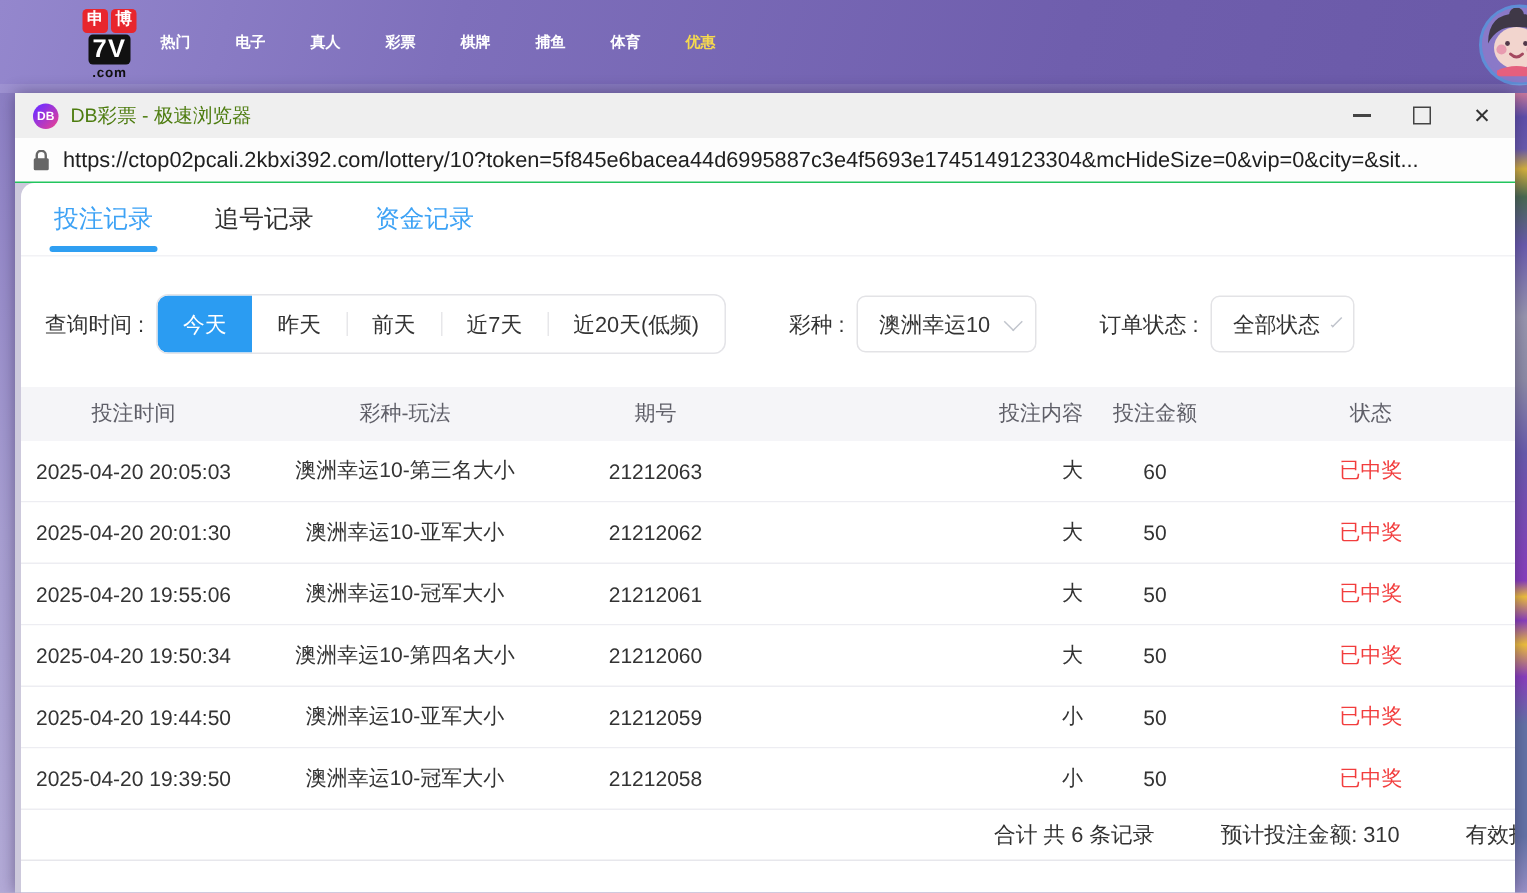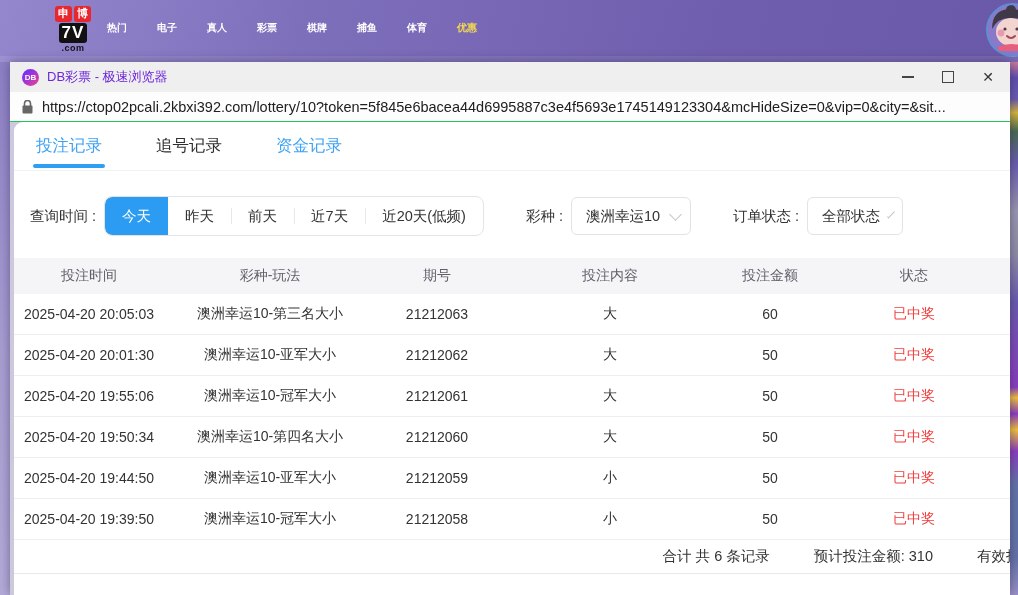--- a/index.html
+++ b/index.html
@@ -27,36 +27,36 @@
     background:linear-gradient(180deg,#8d80c5 0%,#a89fd2 55%,#b4abd8 100%);}
   .page-edge-right{position:absolute;left:1010px;top:62px;width:8px;height:533px;
     background:linear-gradient(180deg,#c9799c 0%,#5f51ad 3%,#6a5cae 7%,#d8b43c 9.5%,#4a6b52 13%,#6a5cae 19%,#9a98b0 28%,#8f8da8 36%,#6a5cae 45%,#8b3fc0 61%,#f2c23d 63%,#8b3fc0 66%,#f2c23d 69%,#8b3fc0 73%,#6574a8 79%,#6574a8 93%,#9a92c8 100%);}
 
   
   .browser-window{position:absolute;left:10px;top:62px;width:1000px;height:533px;background:#fff;
     box-shadow:0 0 10px rgba(30,20,60,.45);}
   .titlebar{height:30px;background:#efefef;display:flex;align-items:center;padding:0 8px 0 12px;}
   .db-icon{width:17px;height:17px;border-radius:50%;background:linear-gradient(135deg,#7b2ff7 20%,#e0409a 90%);
     color:#fff;font-size:8px;font-weight:bold;display:flex;align-items:center;justify-content:center;letter-spacing:0;}
-  .window-title{font-size:13px;color:#6d28d9;margin-left:8px;flex:1;}
+  .window-title{font-size:13px;color:#4d7c0f;margin-left:8px;flex:1;}
   .win-controls{display:flex;align-items:center;gap:24px;padding-right:6px;}
   .ctrl{width:16px;height:16px;display:flex;align-items:center;justify-content:center;cursor:pointer;}
   .ctrl .bar{width:12px;height:0;border-top:2px solid #444;display:block;}
   .ctrl .sq{width:10px;height:10px;border:1.5px solid #444;display:block;}
   .ctrl.close{font-size:14px;color:#333;line-height:1;}
 
   .urlbar{height:29px;background:#fdfdfd;border-bottom:6px solid #22c55e;display:flex;align-items:center;padding:0 10px 0 12px;}
   .lock-icon{margin-right:9px;display:flex;}
   .url-text{font-size:14.5px;color:#202020;white-space:nowrap;overflow:hidden;}
 
   .content{position:absolute;left:0;top:60px;width:1000px;height:473px;background:#cdc9dc;}
   .card{position:absolute;left:4px;top:0;width:996px;height:473px;background:#fff;border-top-left-radius:9px;overflow:hidden;}
 
   
-  .tabs-row{height:48px;display:flex;align-items:center;gap:54px;padding-left:22px;border-bottom:1px solid #f2f2f5;}
+  .tabs-row{height:48px;display:flex;align-items:center;gap:41px;padding-left:22px;border-bottom:1px solid #f2f2f5;}
   .tab{font-size:16.5px;color:#2f2f2f;cursor:pointer;position:relative;height:100%;display:flex;align-items:center;}
   .tab.active{color:#3da2f5;}
   .tab.accent{color:#3da2f5;}
   .tab.active::after{content:"";position:absolute;left:-3px;right:-3px;bottom:2px;height:4px;border-radius:3px;background:#2f9ff2;}
 
   
   .filter-row{display:flex;align-items:center;margin-top:25px;padding-left:16px;font-size:14.5px;color:#333;}
   .filter-label{white-space:nowrap;}
   .seg-group{display:flex;align-items:stretch;border:1px solid #e4e4e8;border-radius:8px;margin-left:8px;height:38px;overflow:hidden;background:#fff;}
   .seg{display:flex;align-items:center;justify-content:center;padding:0 17px;font-size:14.5px;color:#333;cursor:pointer;position:relative;white-space:nowrap;}
@@ -67,21 +67,21 @@
     height:38px;box-sizing:border-box;padding:0 10px 0 14px;margin-left:8px;cursor:pointer;background:#fff;color:#333;white-space:nowrap;}
   .chev{width:8px;height:8px;border-right:1.5px solid #c0c4cc;border-bottom:1.5px solid #c0c4cc;transform:rotate(45deg);margin-left:10px;margin-top:-4px;}
   .gap40{margin-left:42px;}
   .query-btn{margin-left:54px;width:75px;height:38px;border:none;border-radius:5px;background:#2b9cf2;color:#fff;font-size:15px;cursor:pointer;font-family:inherit;}
 
   
   .table{margin-top:22px;width:996px;}
   .thead{display:flex;height:36px;align-items:center;background:#f5f5f8;color:#5f5f68;font-size:14px;}
   .trow{display:flex;height:40px;align-items:center;border-bottom:1px solid #ededf2;color:#333;font-size:14px;background:#fff;}
   .tcell{text-align:center;overflow:hidden;white-space:nowrap;}
-  .c0{width:150px;} .c1{width:212px;} .c2{width:122px;} .c3{width:224px;} .c4{width:96px;} .c5{width:192px;}
+  .c0{width:150px;} .c1{width:212px;} .c2{width:122px;} .c3{width:224px;text-align:right;} .c4{width:96px;} .c5{width:192px;}
   .tcell.status{color:#f23d3d;}
 
   
   .summary-row{display:flex;justify-content:flex-end;align-items:center;gap:44px;height:33px;
     font-size:14.5px;color:#333;border-bottom:1px solid #e7e7ec;margin-right:-54px;white-space:nowrap;}
   .summary-row span:last-child{}
 </style>
 </head>
 <body>
 

